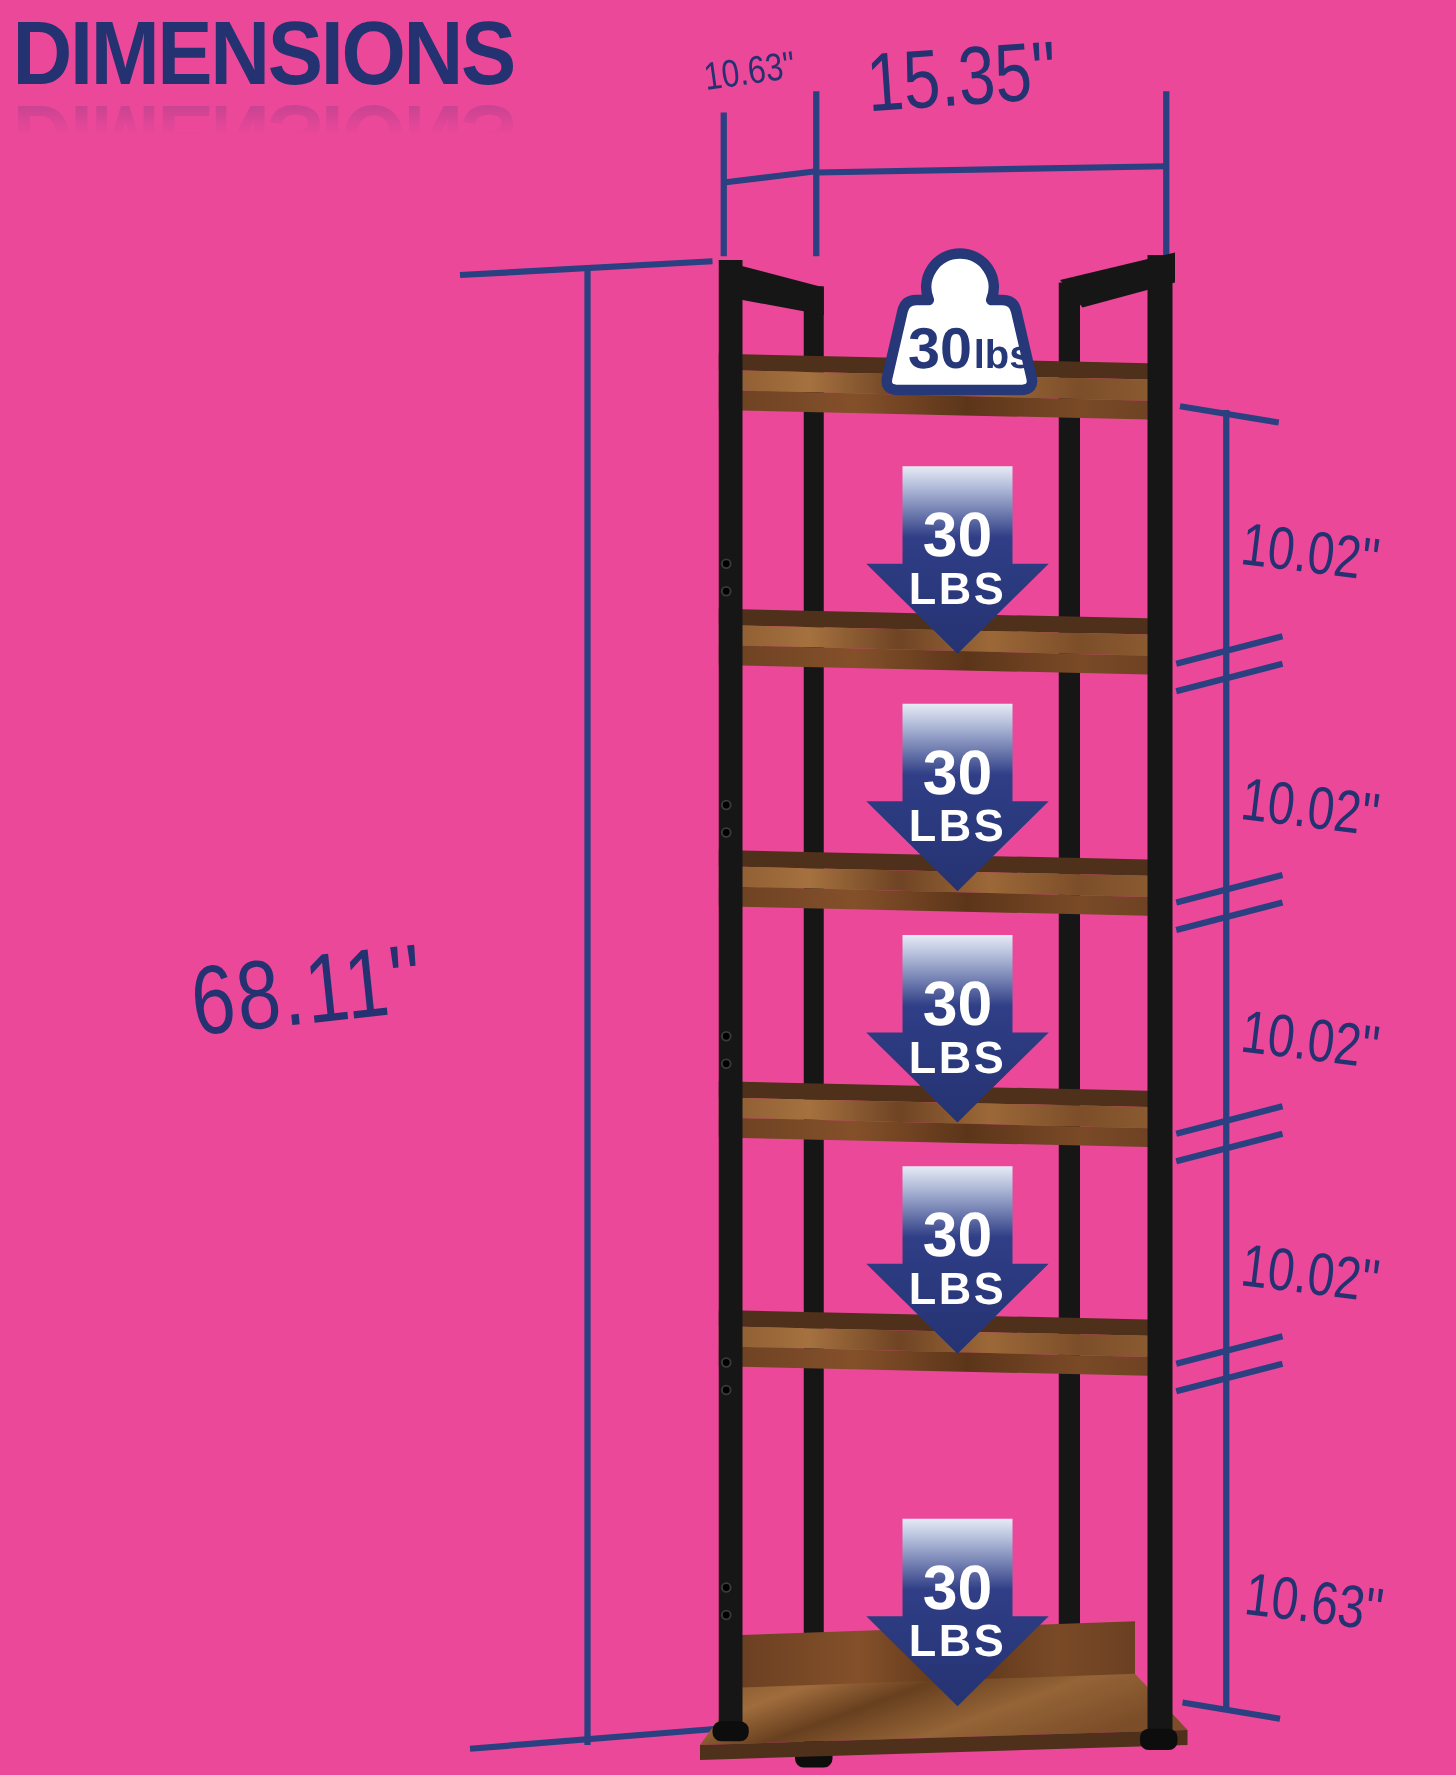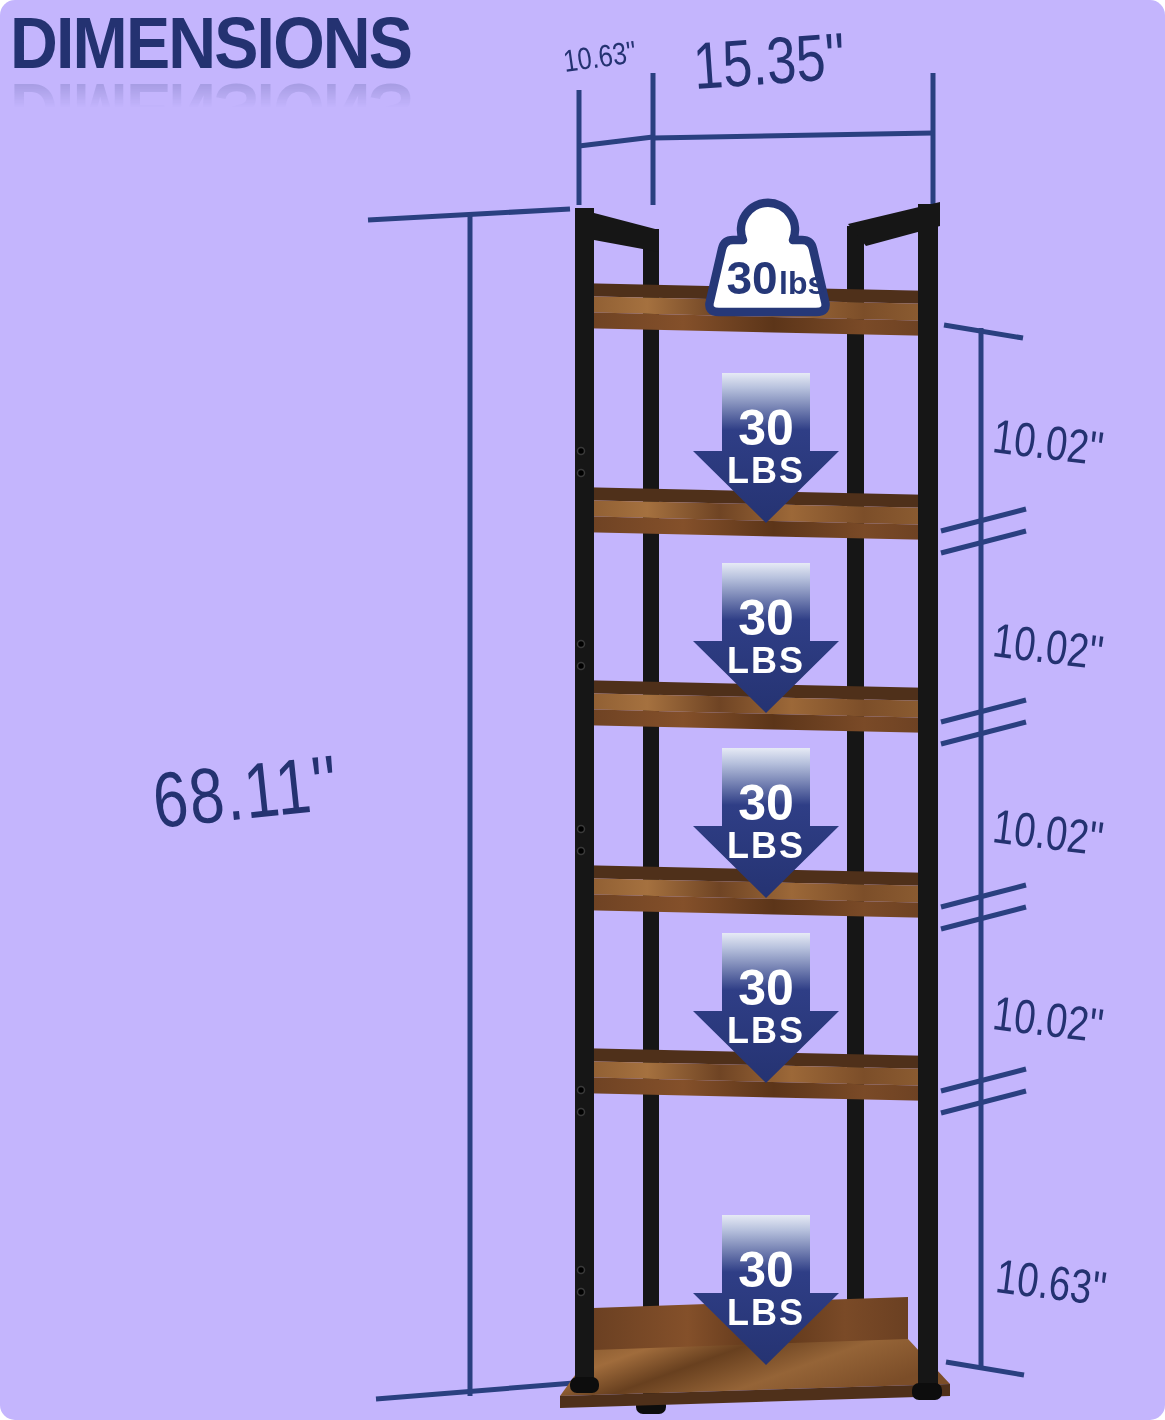--- a/index.html
+++ b/index.html
@@ -1,19 +1,18 @@
 <!DOCTYPE html>
 <html style="--navy-text: #243271; --dimension-line: #2a4080; --arrow-navy: #263878; --wood-brown: #8a5a30; --frame-black: #161616;"><head>
 <meta charset="utf-8">
 <style>
   html,body{margin:0;padding:0;background:#ffffff;}
   #canvas{
-    position:relative;width:1165px;height:1420px;overflow:hidden;background:#c4b5fd;
+    position:relative;width:1165px;height:1420px;overflow:hidden;background:#ec4899;
     font-family:"Liberation Sans",sans-serif;
-    border-radius:15px;
   }
   .title-wrap{
     position:absolute;left:10px;top:2px;
     -webkit-box-reflect: below -16px linear-gradient(to bottom, rgba(0,0,0,0) 52%, rgba(0,0,0,0.30));
   }
   .title{
     font-size:72px;font-weight:700;letter-spacing:-2px;color:var(--navy-text,#243271);
     transform:scaleX(0.92);transform-origin:left top;white-space:nowrap;
   }
   .dim-label{

